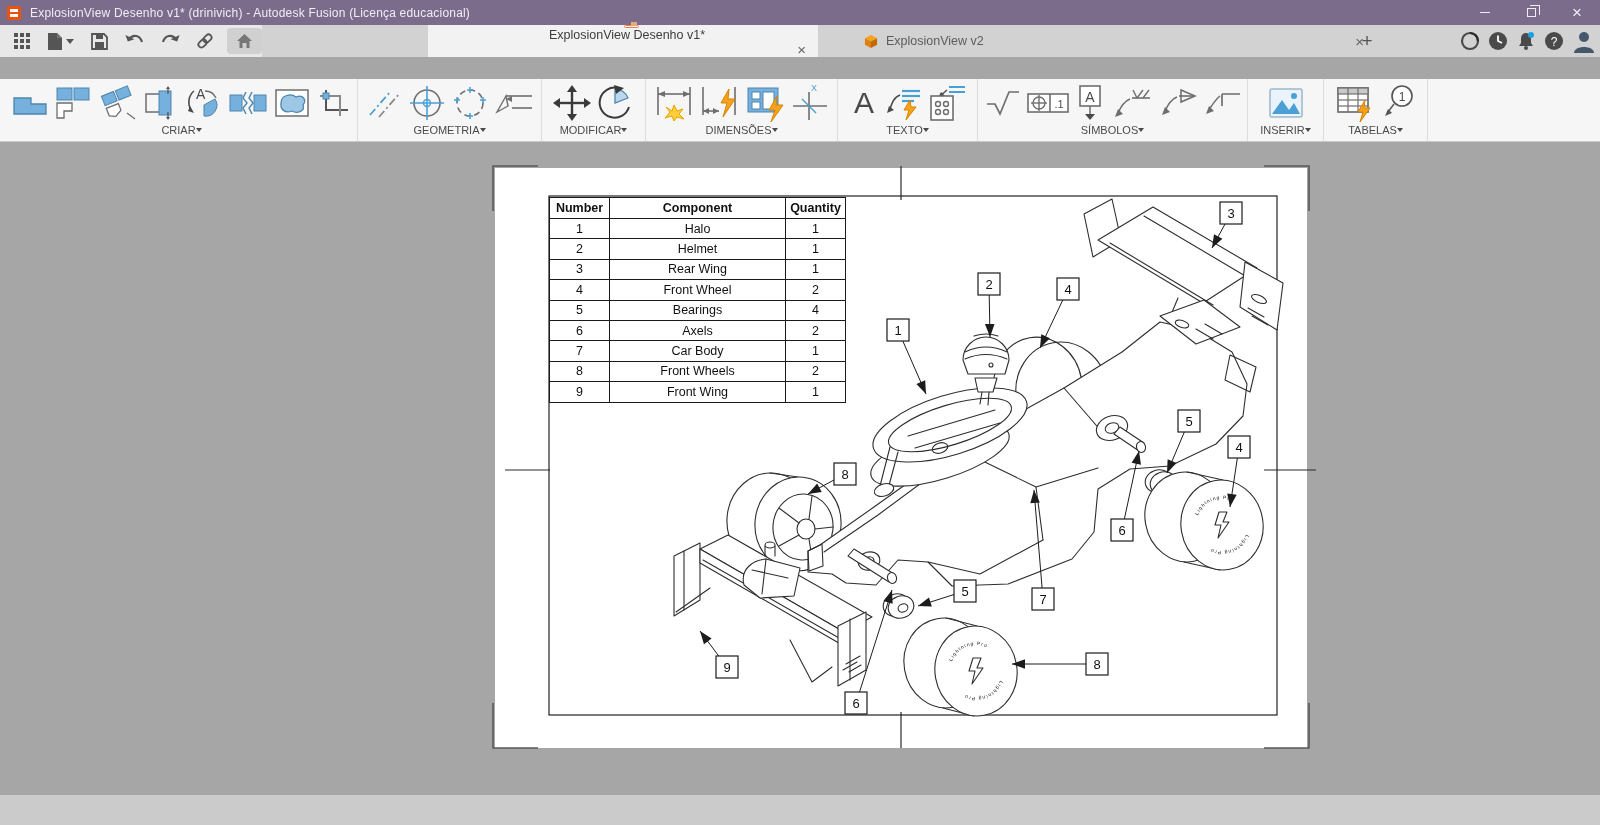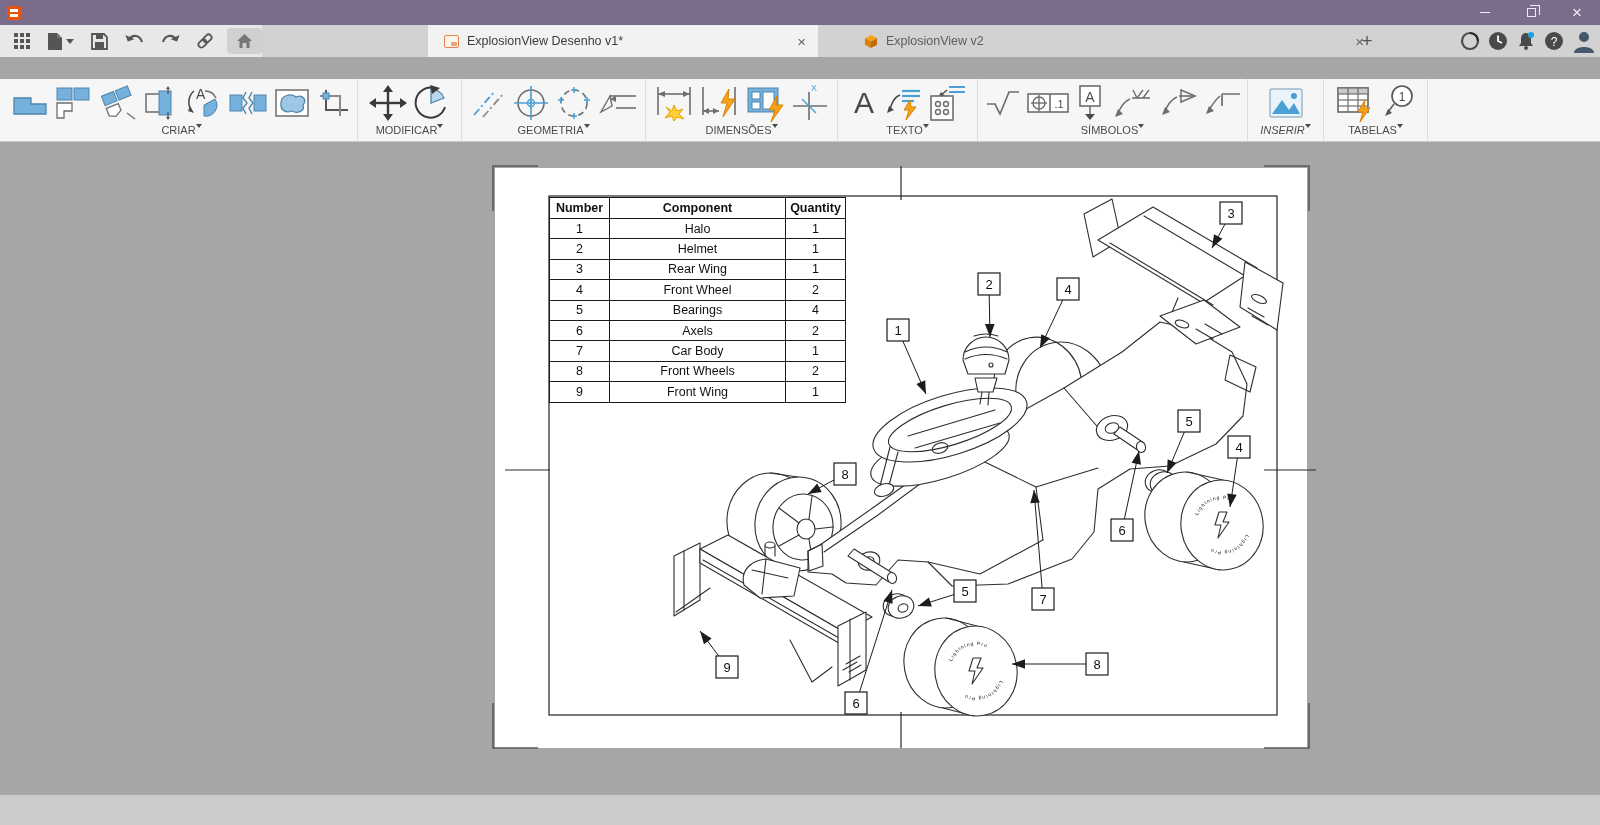--- a/index.html
+++ b/index.html
@@ -17,41 +17,41 @@
   .restore-glyph { width:9px; height:9px; border:1.3px solid #f1edf6; position:relative; }
   .restore-glyph::before { content:""; position:absolute; left:2px; top:-4px; width:9px; height:9px; border-top:1.3px solid #f1edf6; border-right:1.3px solid #f1edf6; }
 
   
   .toolrow { position:absolute; left:0; top:25px; width:1600px; height:32px; background:#d2d2d2; }
   .qa { position:absolute; left:0; top:0; width:262px; height:32px; background:#e8e8e8; display:flex; align-items:center; gap:8px; padding-left:8px; }
   .qa svg { display:block; }
   .qa-btn { display:flex; align-items:center; justify-content:center; width:28px; height:26px; }
   .home-btn { background:#d0d0d0; border-radius:4px; width:36px; }
   .caret-sm { width:0; height:0; border-left:4px solid transparent; border-right:4px solid transparent; border-top:5px solid #555; margin-left:-3px; }
-  .doc-tab-active { position:absolute; left:428px; top:0; width:390px; height:32px; background:#f2f2f2; display:flex; align-items:center; }
+  .doc-tab-active { position:absolute; left:428px; top:0; width:390px; height:32px; background:#f2f2f2; display:flex; align-items:center;flex-direction:column; }
   .doc-tab-inactive { position:absolute; left:848px; top:0; width:528px; height:32px; background:#d2d2d2; display:flex; align-items:center; }
   .tab-label { font-size:12.5px; color:#3c3c3c; margin-left:8px; white-space:nowrap; }
   .doc-tab-inactive .tab-label { color:#5c5c5c; }
   .tab-close { margin-left:auto; margin-right:12px; color:#666; font-size:15px; line-height:1; }
   .sheet-doc-icon { width:15px; height:13px; border:1.5px solid #e8824a; border-radius:2px; margin-left:16px; position:relative; background:#fdf4ee; }
   .sheet-doc-icon::after { content:""; position:absolute; right:1px; bottom:1px; width:6px; height:4px; background:#e8a87e; }
   .cube-icon { width:14px; height:14px; margin-left:16px; position:relative; }
   .newtab-btn { position:absolute; left:1354px; top:3px; width:26px; height:26px; color:#555; font-size:19px; display:flex; align-items:center; justify-content:center; }
   .tr-icons { position:absolute; right:4px; top:0; height:32px; display:flex; align-items:center; gap:8px; }
   .tr-icons svg { display:block; }
 
   
   .ribbon-tabs { position:absolute; left:0; top:57px; width:1600px; height:22px; background:#f6f6f6; display:flex; align-items:center; }
   .rtab { font-size:12px; font-weight:bold; letter-spacing:.4px; padding:0 14px; height:22px; display:flex; align-items:center; position:relative; color:#4a4a4a; }
   .rtab.active { color:#0696d7; }
   .rtab.active::after { content:""; position:absolute; left:6px; right:6px; bottom:0; height:3px; background:#0696d7; }
   .ribbon { position:absolute; left:0; top:79px; width:1600px; height:63px; background:#f6f6f6; border-bottom:1px solid #c9c9c9; display:flex; padding-left:6px; }
   .rsec { display:flex; flex-direction:column; align-items:center; justify-content:space-between; padding:2px 4px 3px 4px; border-right:1px solid #dcdcdc; }
   .rsec-icons { display:flex; align-items:center; justify-content:center; gap:5px; flex:1; }
-  .rsec-label { font-size:11px; color:#4a4a4a; display:flex; padding-bottom:2px; }
+  .rsec-label { font-size:11px; color:#4a4a4a; display:flex; align-items:center; padding-bottom:2px; }
   .caret-down { width:0; height:0; border-left:3.5px solid transparent; border-right:3.5px solid transparent; border-top:4.5px solid #4a4a4a; }
   .ribbon svg { display:block; }
 
   
   .canvas { position:absolute; left:0; top:142px; width:1600px; height:653px; background:#a6a6a6; overflow:hidden; }
   .canvas svg.scene { position:absolute; left:0; top:0; }
   .statusbar { position:absolute; left:0; top:795px; width:1600px; height:30px; background:#cbcbcb; }
 
   
   .parts-table { position:absolute; left:549px; top:55px; border-collapse:collapse; table-layout:fixed; background:#fff; }
@@ -67,20 +67,21 @@
   .arrowhead { fill:#1c1c1c; stroke:none; }
   .wheel-logo-text { font-size:5px; fill:#222; letter-spacing:1px; font-family:"Liberation Sans", sans-serif; }
 </style>
 </head>
 <body>
 
 <div id="app">
 
   <div class="titlebar">
     <div class="fusion-logo"></div>
+    <div class="title-text">ExplosionView Desenho v1* (drinivich) - Autodesk Fusion (Licença educacional)</div>
     <div class="win-controls">
       <div class="win-btn">
           <span class="minimize-glyph"></span>
         </div>
       <div class="win-btn">
           <span class="restore-glyph"></span>
         </div>
       <div class="win-btn" style="font-size:17px;">×</div>
     </div>
   </div>
@@ -262,50 +263,20 @@
               <rect x="7" y="7" width="6" height="6" fill="#76b1dd" stroke="#4d85ad"></rect>
             </svg>
           </span>
       </div>
       <div class="rsec-label">
           <span>CRIAR</span>
           <span class="caret-down"></span>
         </div>
     </div>
 
-    <div class="rsec" style="width:104px;">
-      <div class="rsec-icons">
-        <span>
-            <svg width="38" height="36" viewBox="0 0 38 36">
-              <g stroke="#3a3a3a" stroke-width="2.4">
-                <line x1="19" y1="5" x2="19" y2="31"></line>
-                <line x1="6" y1="18" x2="32" y2="18"></line>
-              </g>
-              <g fill="#3a3a3a">
-                <path d="M19,0 L14,7 L24,7 Z"></path>
-                <path d="M19,36 L14,29 L24,29 Z"></path>
-                <path d="M0,18 L7,13 L7,23 Z"></path>
-                <path d="M38,18 L31,13 L31,23 Z"></path>
-              </g>
-            </svg>
-          </span>
-        <span>
-            <svg width="38" height="36" viewBox="0 0 38 36">
-              <path d="M19,18 L19,4 A14,14 0 0 1 32,13 Z" fill="#b9d8ee" stroke="#4d85ad" stroke-width="1.3"></path>
-              <path d="M33,22 A15,15 0 1 1 22,3" fill="none" stroke="#3a3a3a" stroke-width="2"></path>
-              <path d="M18,0 L28,3 L20,9 Z" fill="#3a3a3a"></path>
-            </svg>
-          </span>
-      </div>
-      <div class="rsec-label">
-          <span>MODIFICAR</span>
-          <span class="caret-down"></span>
-        </div>
-    </div>
-
     <div class="rsec" style="width:184px;">
       <div class="rsec-icons">
         <span>
             <svg width="38" height="34" viewBox="0 0 38 34">
               <line x1="5" y1="29" x2="26" y2="5" stroke="#4a9fd4" stroke-width="1.8" stroke-dasharray="8 3 2 3"></line>
               <line x1="14" y1="31" x2="35" y2="7" stroke="#8a8a8a" stroke-width="1.8" stroke-dasharray="8 3 2 3"></line>
             </svg>
           </span>
         <span>
             <svg width="38" height="36" viewBox="0 0 38 36">
@@ -332,20 +303,50 @@
             <svg width="40" height="34" viewBox="0 0 40 34">
               <line x1="12" y1="10" x2="38" y2="10" stroke="#6e6e6e" stroke-width="1.6"></line>
               <line x1="18" y1="22" x2="38" y2="22" stroke="#6e6e6e" stroke-width="1.6"></line>
               <path d="M12,10 L3,26 L14,20 Z" fill="none" stroke="#6e6e6e" stroke-width="1.4"></path>
               <path d="M18,10 L12,13 L18,16" fill="#6e6e6e"></path>
             </svg>
           </span>
       </div>
       <div class="rsec-label">
           <span>GEOMETRIA</span>
+          <span class="caret-down"></span>
+        </div>
+    </div>
+
+    <div class="rsec" style="width:104px;">
+      <div class="rsec-icons">
+        <span>
+            <svg width="38" height="36" viewBox="0 0 38 36">
+              <g stroke="#3a3a3a" stroke-width="2.4">
+                <line x1="19" y1="5" x2="19" y2="31"></line>
+                <line x1="6" y1="18" x2="32" y2="18"></line>
+              </g>
+              <g fill="#3a3a3a">
+                <path d="M19,0 L14,7 L24,7 Z"></path>
+                <path d="M19,36 L14,29 L24,29 Z"></path>
+                <path d="M0,18 L7,13 L7,23 Z"></path>
+                <path d="M38,18 L31,13 L31,23 Z"></path>
+              </g>
+            </svg>
+          </span>
+        <span>
+            <svg width="38" height="36" viewBox="0 0 38 36">
+              <path d="M19,18 L19,4 A14,14 0 0 1 32,13 Z" fill="#b9d8ee" stroke="#4d85ad" stroke-width="1.3"></path>
+              <path d="M33,22 A15,15 0 1 1 22,3" fill="none" stroke="#3a3a3a" stroke-width="2"></path>
+              <path d="M18,0 L28,3 L20,9 Z" fill="#3a3a3a"></path>
+            </svg>
+          </span>
+      </div>
+      <div class="rsec-label">
+          <span>MODIFICAR</span>
           <span class="caret-down"></span>
         </div>
     </div>
 
     <div class="rsec" style="width:192px;">
       <div class="rsec-icons">
         <span>
             <svg width="40" height="36" viewBox="0 0 40 36">
               <g stroke="#6e6e6e" stroke-width="1.6">
                 <line x1="4" y1="2" x2="4" y2="30"></line>
@@ -486,21 +487,21 @@
               <path d="M4,28 L12,25 L7,20 Z" fill="#6e6e6e"></path>
             </svg>
           </span>
       </div>
       <div class="rsec-label">
           <span>SÍMBOLOS</span>
           <span class="caret-down"></span>
         </div>
     </div>
 
-    <div class="rsec" style="width:76px;font-style:italic;">
+    <div class="rsec" style="width:76px;">
       <div class="rsec-icons">
         <span>
             <svg width="38" height="34" viewBox="0 0 38 34">
               <rect x="3" y="3" width="32" height="28" rx="2" fill="#eaf3fa" stroke="#9bb8cc" stroke-width="1.5"></rect>
               <path d="M5,28 L15,14 L22,24 L27,17 L33,28 Z" fill="#4a9fd4"></path>
               <circle cx="27" cy="10" r="3" fill="#4a9fd4"></circle>
             </svg>
           </span>
       </div>
       <div class="rsec-label">

